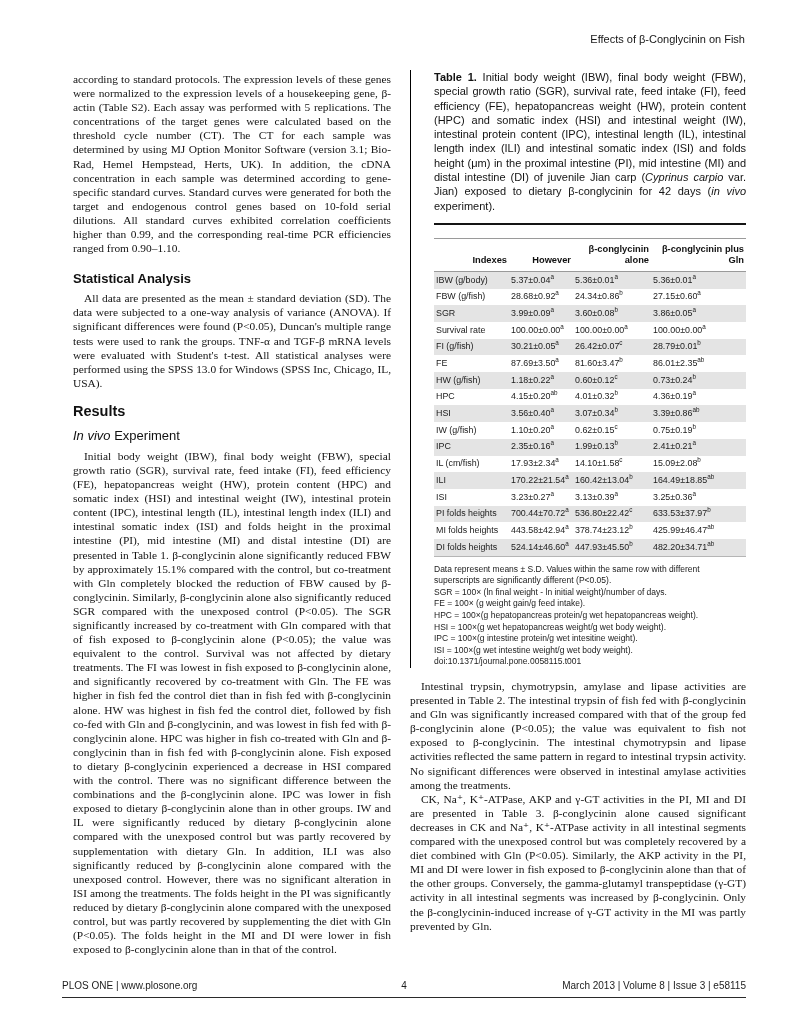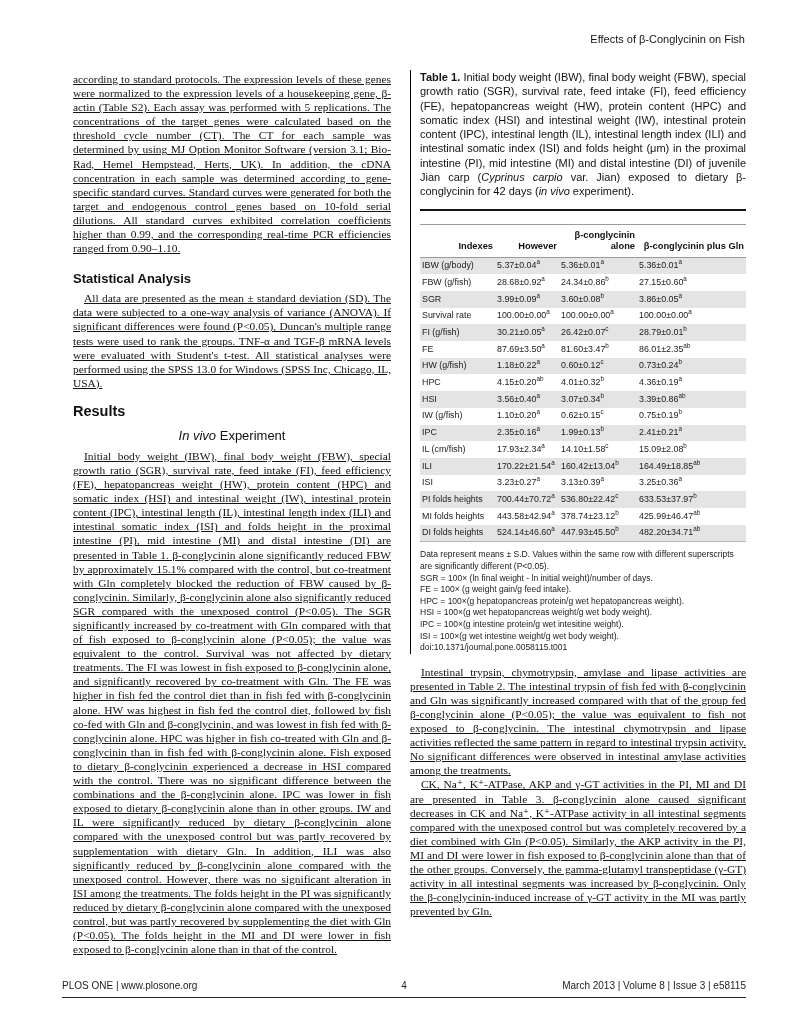--- a/index.html
+++ b/index.html
@@ -35,21 +35,20 @@
     top: 70px;
     width: 336px;
   }
 
   .body-text {
     font-family: "Liberation Serif", "DejaVu Serif", serif;
     font-size: 11.4px;
     line-height: 14.1px;
     text-align: justify;
     color: #131313;
-    text-decoration: underline;
   }
   .indent { text-indent: 11px; }
 
   .h-section {
     font-family: "Liberation Sans", "DejaVu Sans", sans-serif;
     font-weight: bold;
     font-size: 13px;
     margin: 16px 0 5px 0;
     color: #111;
   }
@@ -59,26 +58,25 @@
     font-size: 14.5px;
     margin: 13px 0 9px 0;
     color: #111;
   }
   .h-invivo {
     font-family: "Liberation Sans", "DejaVu Sans", sans-serif;
     font-weight: normal;
     font-size: 13px;
     margin: 0 0 6px 0;
     color: #111;
-    text-align: center;
   }
 
   .table-block {
     border-left: 1.5px solid #000;
-    padding-left: 9px;
+    padding-left: 23px;
   }
   .tbl-caption {
     font-family: "Liberation Sans", "DejaVu Sans", sans-serif;
     font-size: 11px;
     line-height: 14.3px;
     text-align: justify;
     color: #131313;
   }
   .tbl-caption .cap-label { font-weight: bold; }
   .rule-thick { border-top: 2px solid #141414; margin-top: 10px; }

